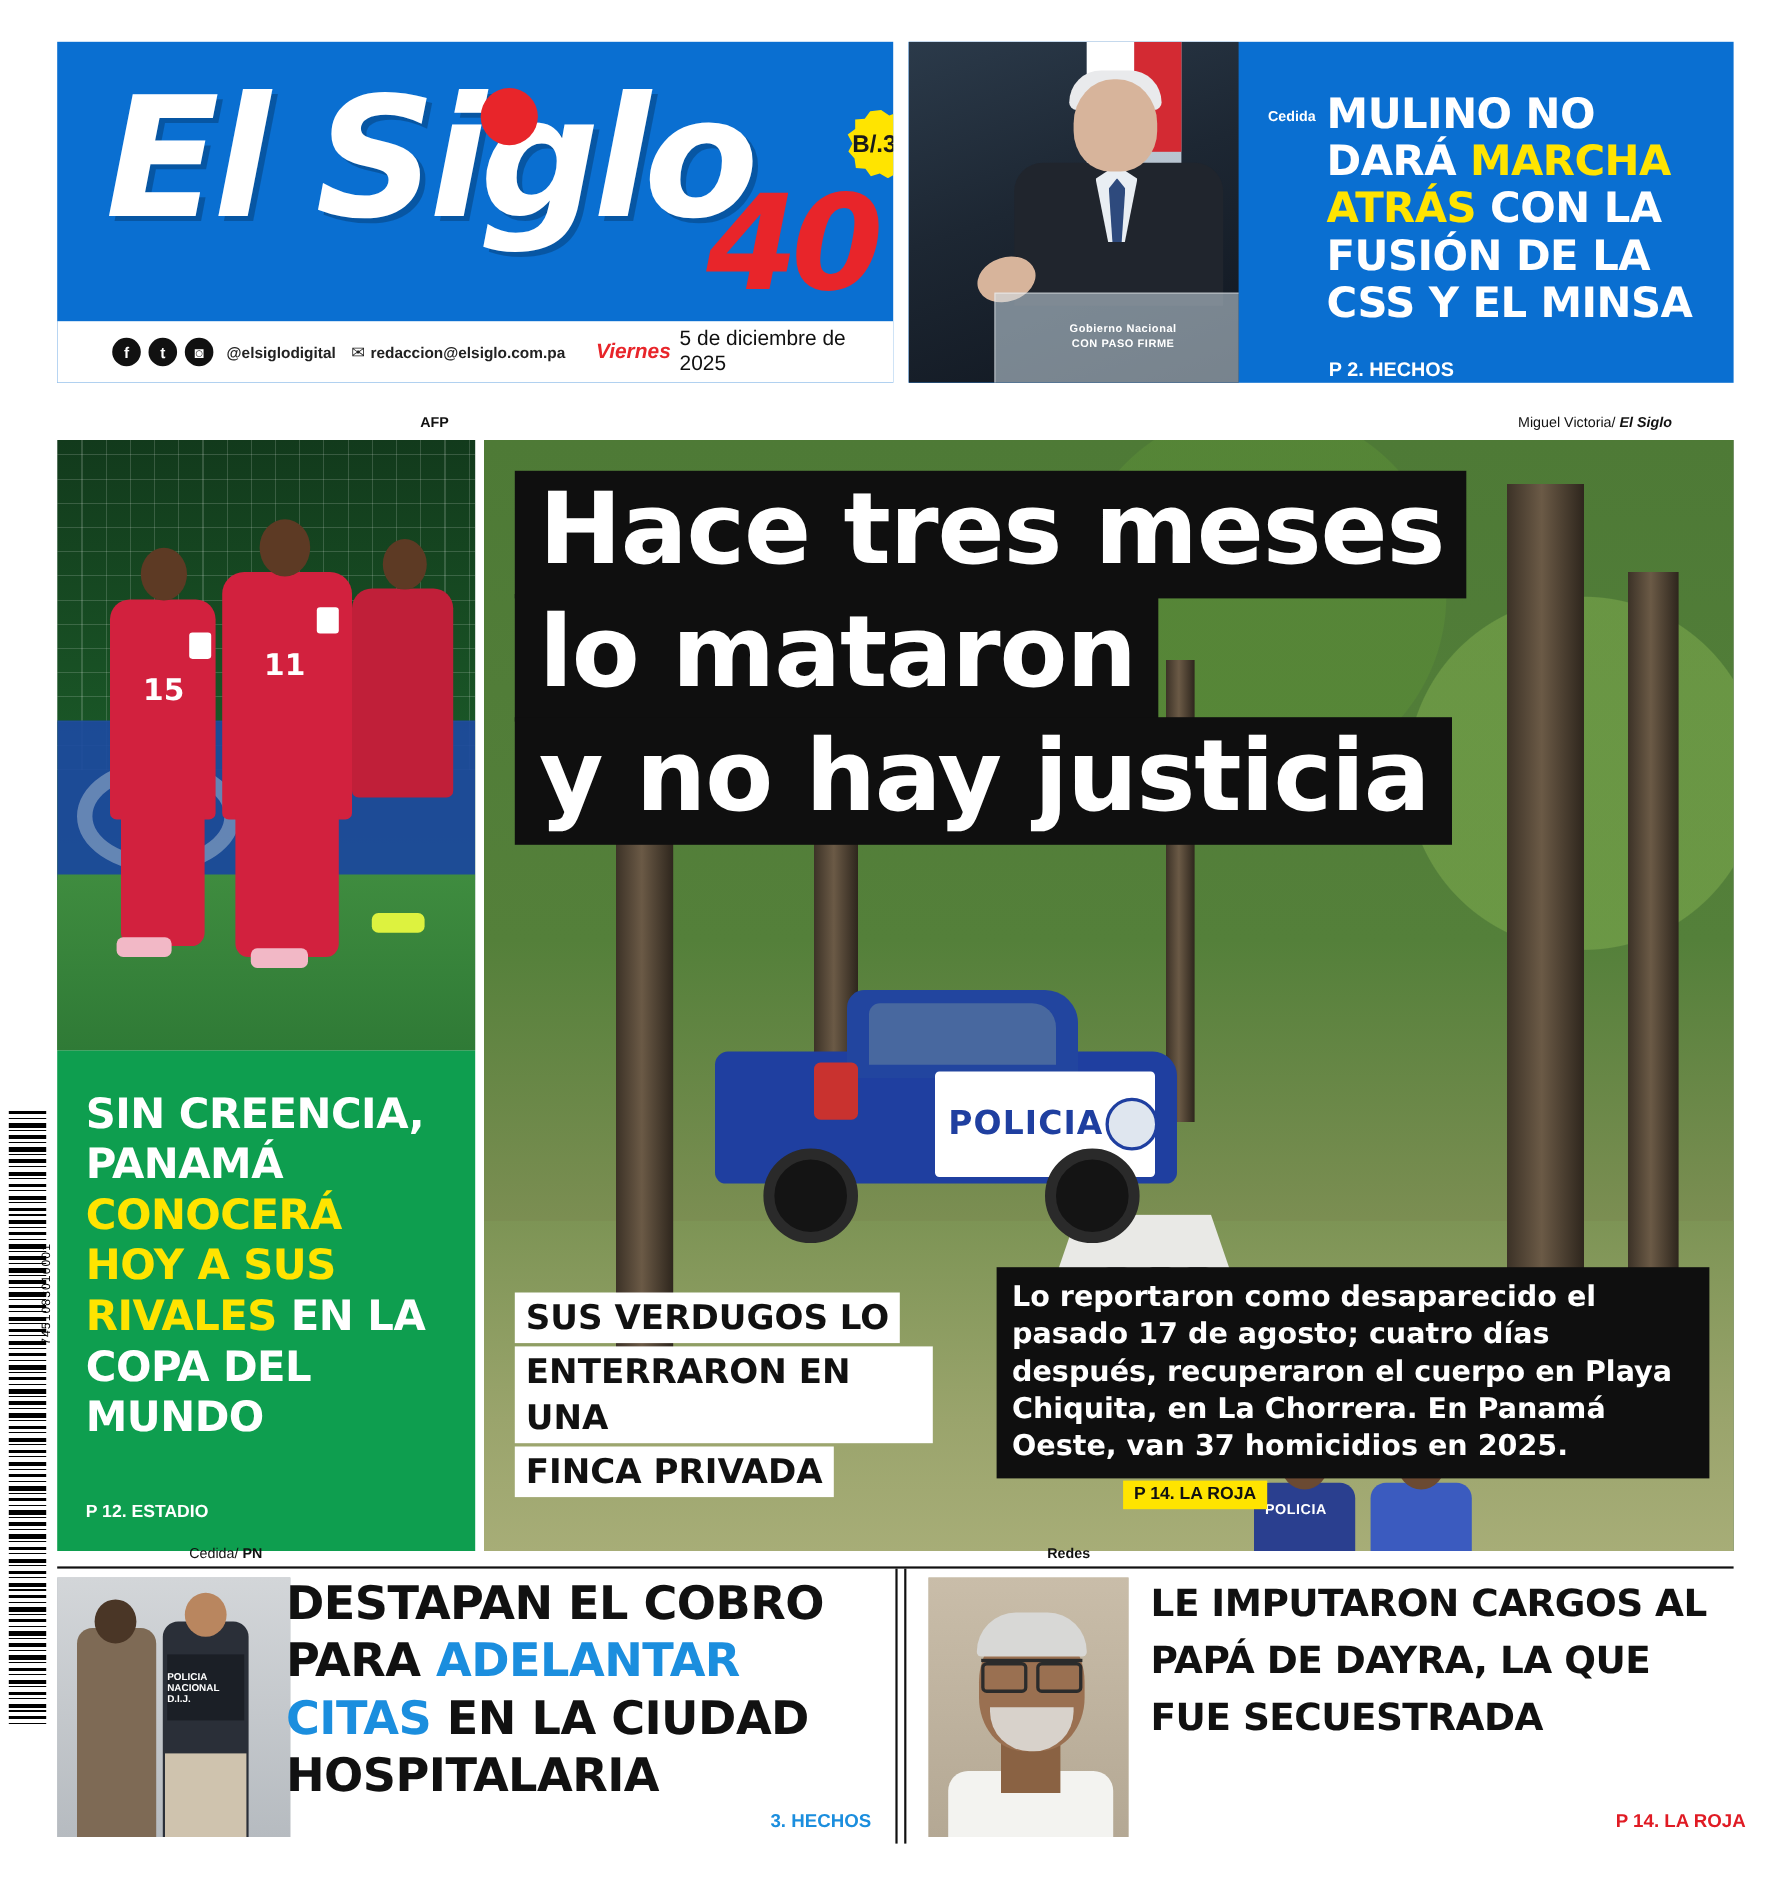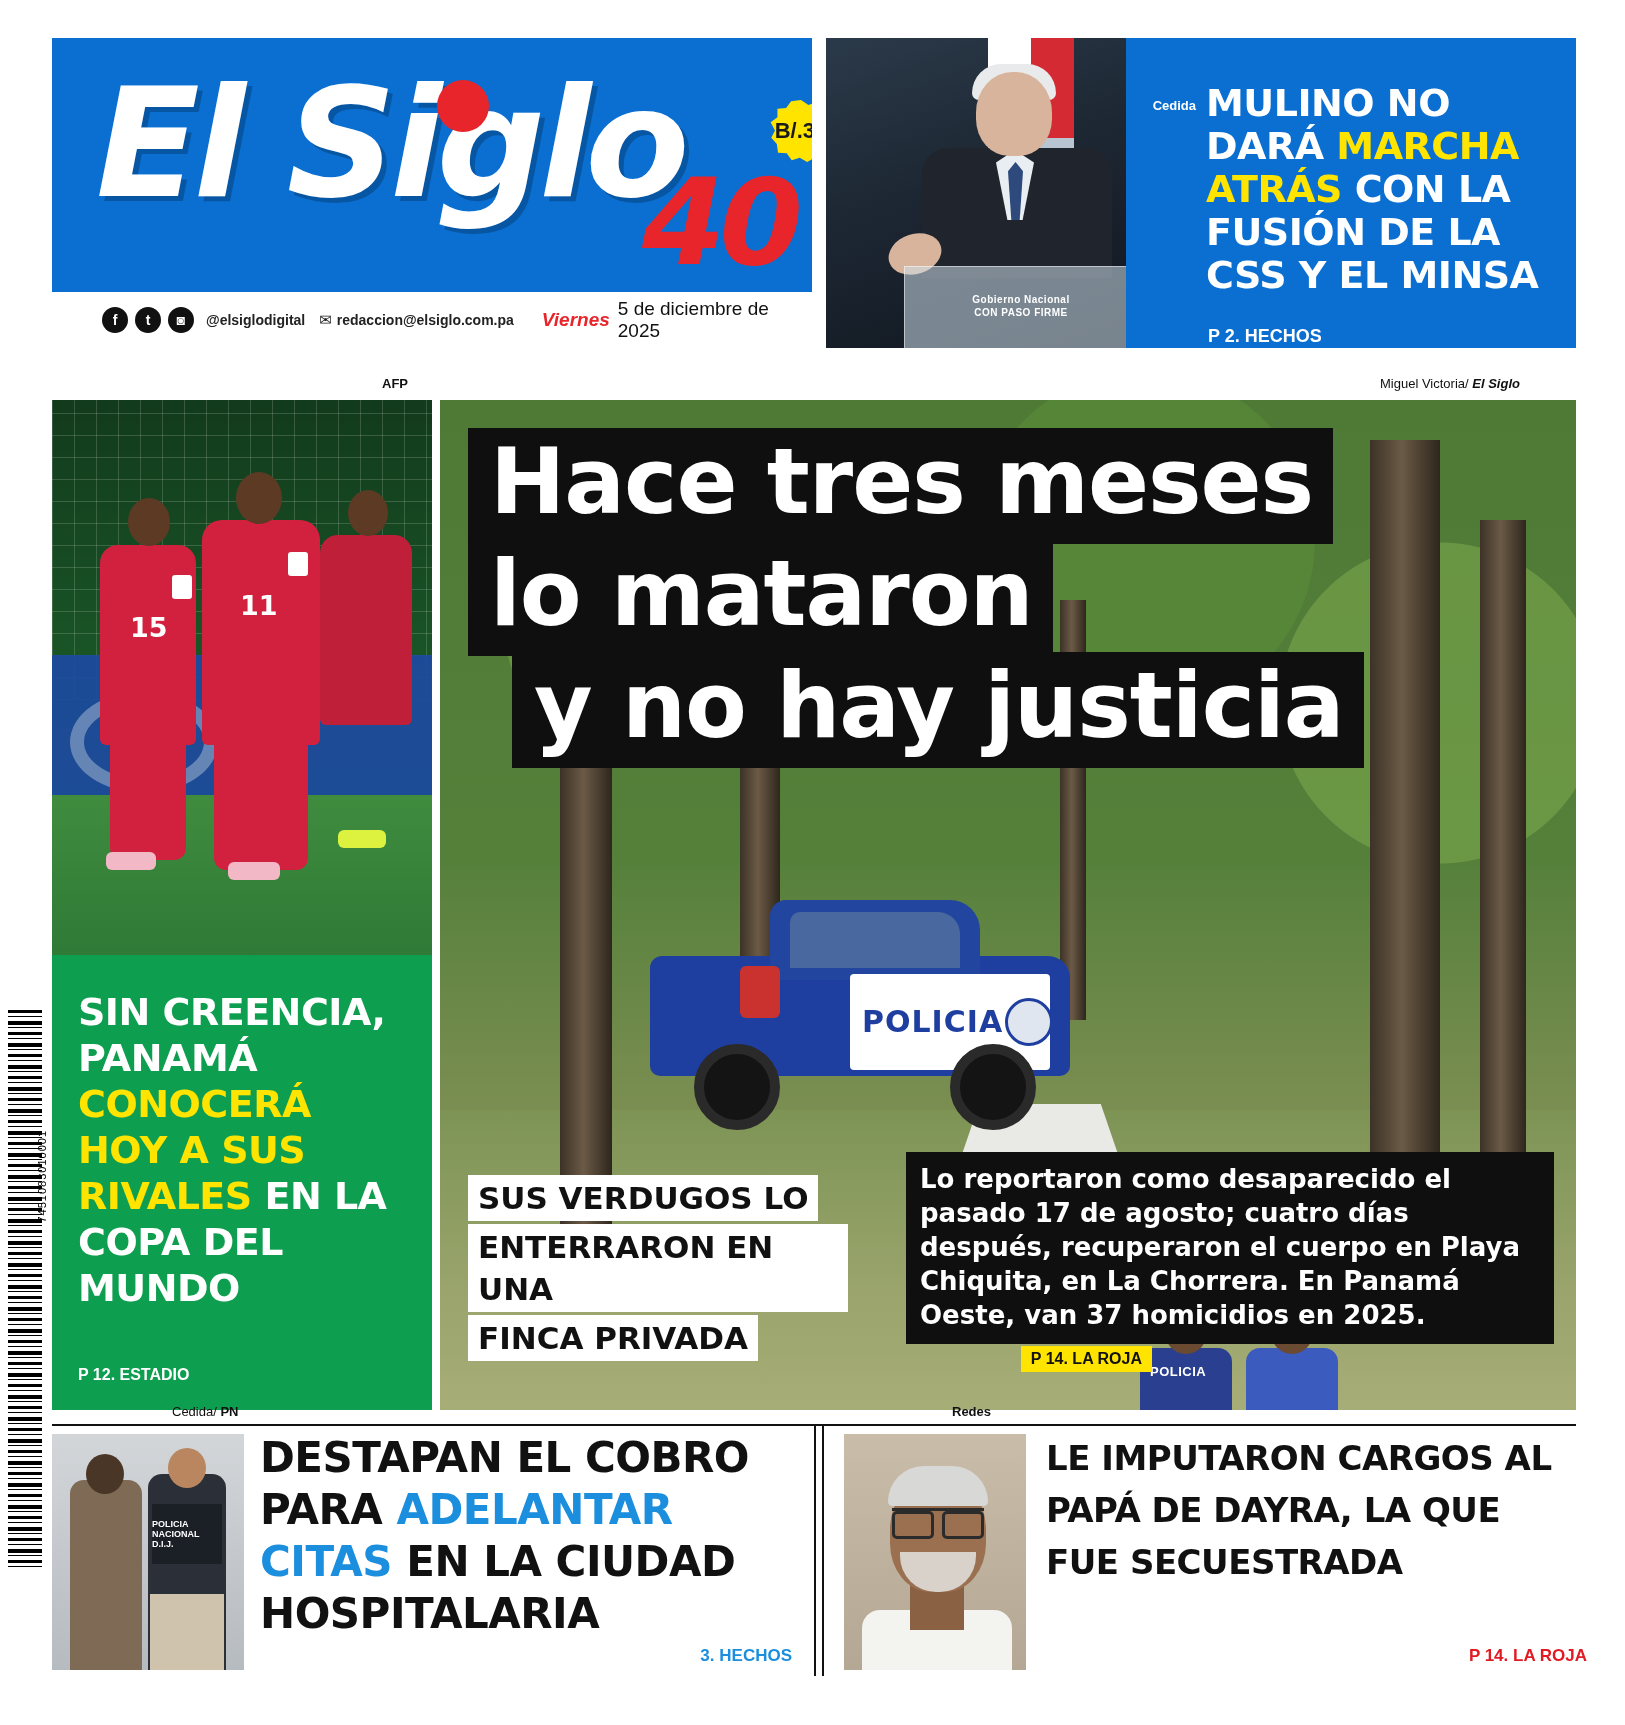--- a/index.html
+++ b/index.html
@@ -658,21 +658,21 @@
     color: #ffffff;
     font-family: "DejaVu Sans", sans-serif;
     font-weight: bold;
     letter-spacing: -1px;
     white-space: nowrap;
     padding: 2px 20px 10px 22px;
     text-align: right;
   }
   .hl1 { left: 28px; top: 28px; font-size: 90px; line-height: 104px; }
   .hl2 { left: 28px; top: 140px; font-size: 90px; line-height: 104px; }
-  .hl3 { left: 28px; top: 252px; font-size: 90px; line-height: 104px; margin-left: 44px; }
+  .hl3 { left: 28px; top: 252px; font-size: 90px; line-height: 104px; }
 
   .sub-banner {
     position: absolute;
     left: 28px;
     bottom: 46px;
     width: 380px;
   }
   .sub-banner span {
     display: inline-block;
     background: #ffffff;
@@ -735,20 +735,21 @@
     background: #111;
   }
   .bot-photo {
     position: absolute;
     left: 0;
     top: 8px;
     width: 192px;
     height: 236px;
     overflow: hidden;
     background: #b9bec4;
+    padding-left: 20px;
   }
   .bp-wall {
     position: absolute; inset: 0;
     background: linear-gradient(180deg, #d3d6d9 0%, #b6bbc0 100%);
   }
   .bp-p1 {
     position: absolute; left: 18px; top: 46px;
     width: 72px; height: 190px;
     background: #7e6a55; border-radius: 14px 14px 0 0;
   }

